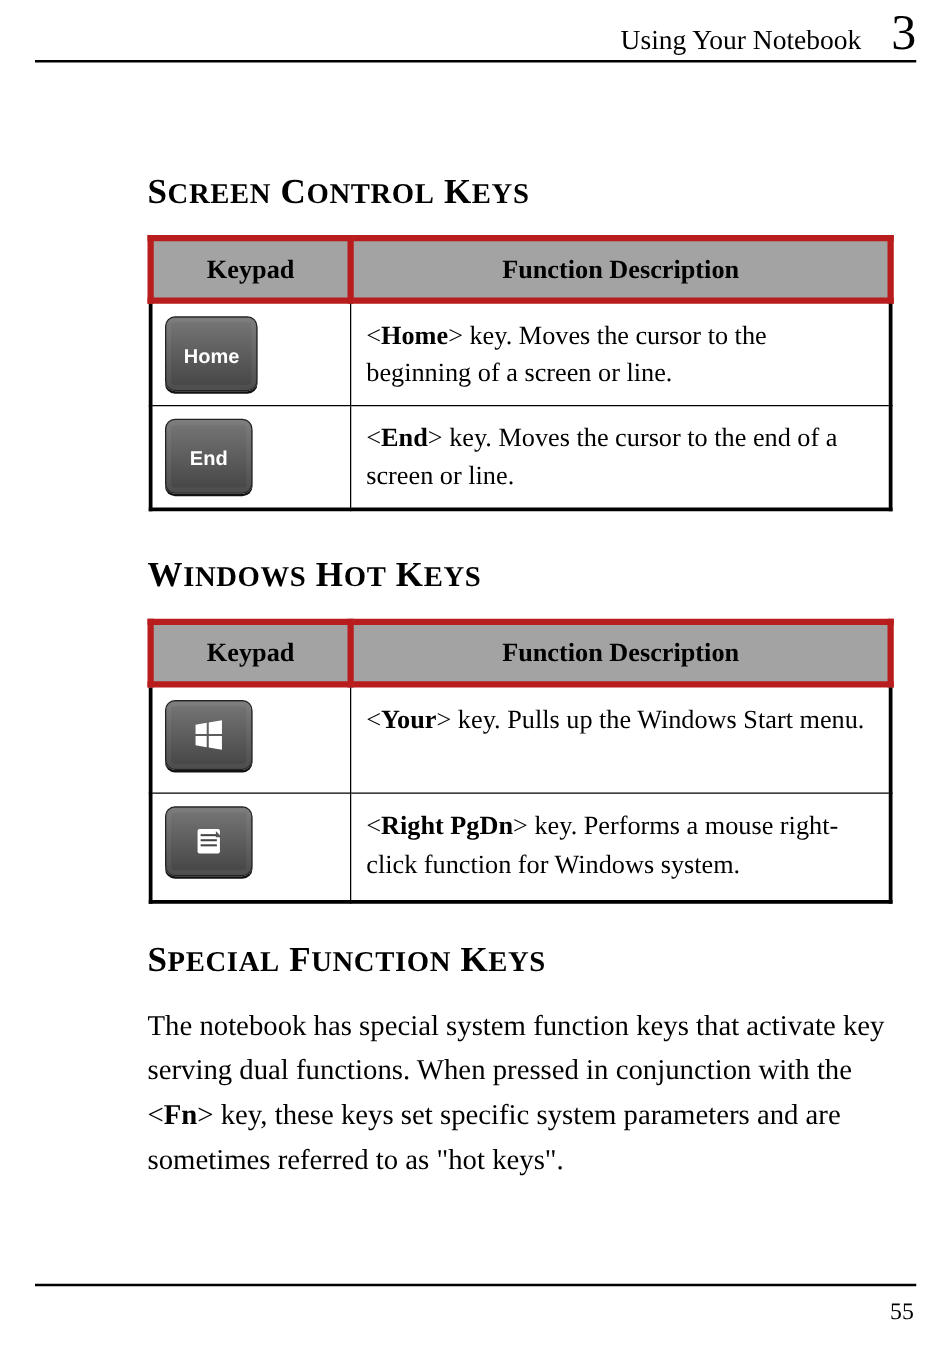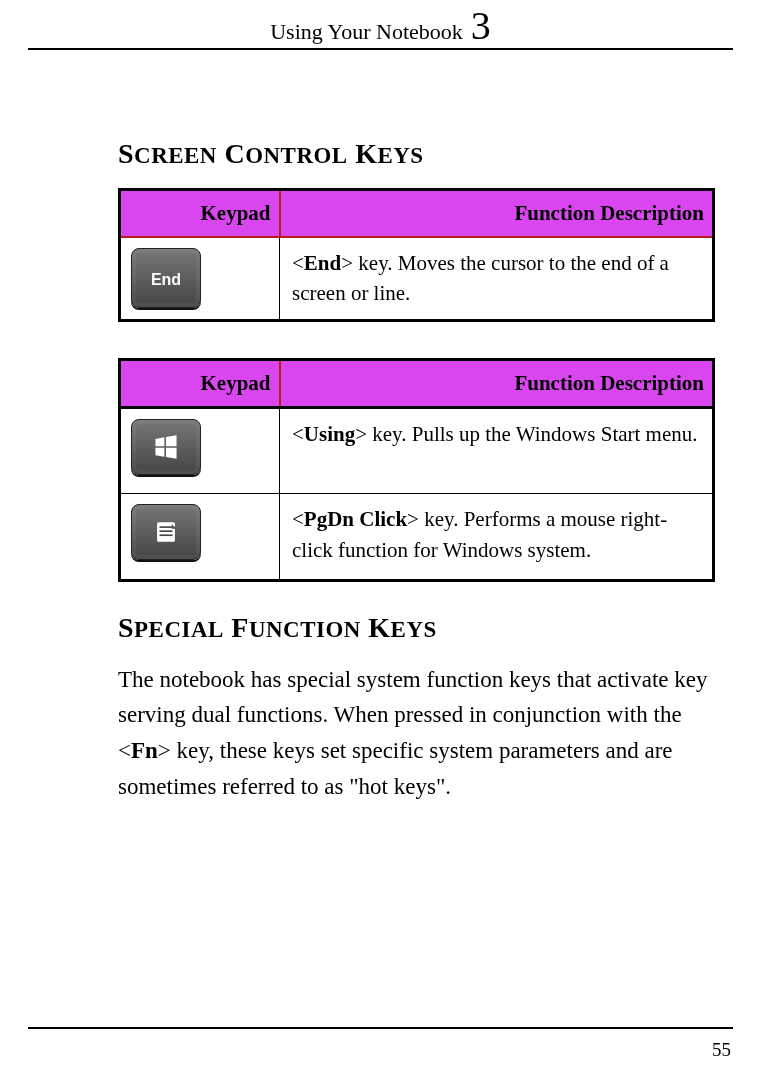--- a/index.html
+++ b/index.html
@@ -1,29 +1,29 @@
 <!DOCTYPE html>
 <html><head>
 <meta charset="utf-8">
 <style>
   * { box-sizing: border-box; margin: 0; padding: 0; }
   html, body { width: 761px; height: 1077px; background: #fff; font-family: Garamond, "Times New Roman", serif; color: #000; }
   .page { position: relative; width: 761px; height: 1077px; padding: 0 28px 0 28px; }
-  .running-head { display: flex; justify-content: center; align-items: baseline; padding-top: 6px; gap: 8px; }
+  .running-head { display: flex; justify-content: flex-end; align-items: baseline; padding-top: 6px; gap: 24px; }
   .running-head .title { font-size: 22px; }
   .running-head .chap { font-size: 40px; line-height: 1; }
   .rule { border: none; border-top: 2px solid #000; margin-top: 2px; }
   .content { padding: 88px 18px 0 90px; }
 
   .sec-title { font-variant: small-caps; font-weight: bold; font-size: 28px; letter-spacing: 0.5px; margin-bottom: 18px; }
   .sec-title .sc { text-transform: uppercase; font-size: 0.82em; letter-spacing: 0.5px; }
 
   table { border-collapse: collapse; width: 100%; table-layout: fixed; }
   table.keys { border: 3px solid #000; border-top-width: 3px; border-bottom-width: 3px; }
-  table.keys th { background: #d946ef; font-weight: bold; font-size: 21px; padding: 10px 8px; border: 2px solid #b91c1c; text-align: right; }
+  table.keys th { background: #a3a3a3; font-weight: bold; font-size: 21px; padding: 10px 8px; border: 5px solid #b91c1c; }
   table.keys th.kcol { width: 160px; }
   table.keys td { border: 1px solid #000; padding: 10px 12px; vertical-align: top; font-size: 21px; line-height: 1.45; }
   table.keys tr.hsep td { border-top: 3px solid #000; }
   table.keys td.keycell { text-align: left; padding: 10px; }
 
   .keycap { display: inline-block; background: linear-gradient(#777,#444); border: 1px solid #222; border-radius: 8px; box-shadow: inset 0 0 0 4px rgba(255,255,255,0.05), 0 2px 0 #111; padding: 14px 14px; min-width: 70px; text-align: center; }
   .keycap .lbl { color: #fff; font-family: Arial, sans-serif; font-weight: bold; font-size: 16px; }
   .keycap.icon svg { width: 26px; height: 26px; display: block; margin: auto; fill: #fff; }
 
   .para { font-size: 23px; line-height: 1.55; margin-top: 14px; }
@@ -52,66 +52,77 @@
     <div class="sec-title">
       S<span class="sc">creen</span> C<span class="sc">ontrol</span> K<span class="sc">eys</span>
     </div>
 
     <table class="keys">
       <tbody>
           <tr>
         <th class="kcol">Keypad</th>
         <th>Function Description</th>
       </tr>
+      <tr class="hsep">
+        <td class="keycell">
+          <span class="keycap"><span class="lbl">Home</span></span>
+        </td>
+        <td>
+          <span>&lt;</span><span class="bold">Home</span><span>&gt; key. Moves the cursor to the beginning of a screen or line.</span>
+        </td>
+      </tr>
       <tr>
         <td class="keycell">
           <span class="keycap"><span class="lbl">End</span></span>
         </td>
         <td>
           <span>&lt;</span><span class="bold">End</span><span>&gt; key. Moves the cursor to the end of a screen or line.</span>
         </td>
       </tr>
     </tbody>
       </table>
 
     <div class="sec-gap"></div>
 
+    <div class="sec-title">
+      W<span class="sc">indows</span> H<span class="sc">ot</span> K<span class="sc">eys</span>
+    </div>
 
     <table class="keys t2">
       <tbody>
           <tr>
         <th class="kcol">Keypad</th>
         <th>Function Description</th>
       </tr>
       <tr class="hsep">
         <td class="keycell">
           <span class="keycap icon">
             <svg viewBox="0 0 32 32">
                   <path d="M3 6 L14 4 L14 15 L3 15 Z M16 3.6 L29 1.5 L29 15 L16 15 Z M3 17 L14 17 L14 28 L3 26 Z M16 17 L29 17 L29 30.5 L16 28.4 Z"></path>
                 </svg>
           </span>
         </td>
         <td>
-          <span>&lt;</span><span class="bold">Using</span><span>&gt; key. Pulls up the Windows Start menu.</span>
+          <span>&lt;</span><span class="bold">Your</span><span>&gt; key. Pulls up the Windows Start menu.</span>
         </td>
       </tr>
       <tr>
         <td class="keycell">
           <span class="keycap icon">
             <svg viewBox="0 0 32 32">
                   <rect x="5" y="4" width="22" height="24" rx="2" fill="#fff"></rect>
                   <rect x="8" y="9" width="16" height="2" fill="#444"></rect>
                   <rect x="8" y="14" width="16" height="2" fill="#444"></rect>
                   <rect x="8" y="19" width="16" height="2" fill="#444"></rect>
                   <path d="M23 6 L29 12 L23 12 Z" fill="#555"></path>
                 </svg>
           </span>
         </td>
         <td>
-          <span>&lt;</span><span class="bold">PgDn Click</span><span>&gt; key. Performs a mouse right-click function for Windows system.</span>
+          <span>&lt;</span><span class="bold">Right PgDn</span><span>&gt; key. Performs a mouse right-click function for Windows system.</span>
         </td>
       </tr>
     </tbody>
       </table>
 
     <div class="sec-gap2"></div>
 
     <div class="sec-title">
       S<span class="sc">pecial</span> F<span class="sc">unction</span> K<span class="sc">eys</span>
     </div>

